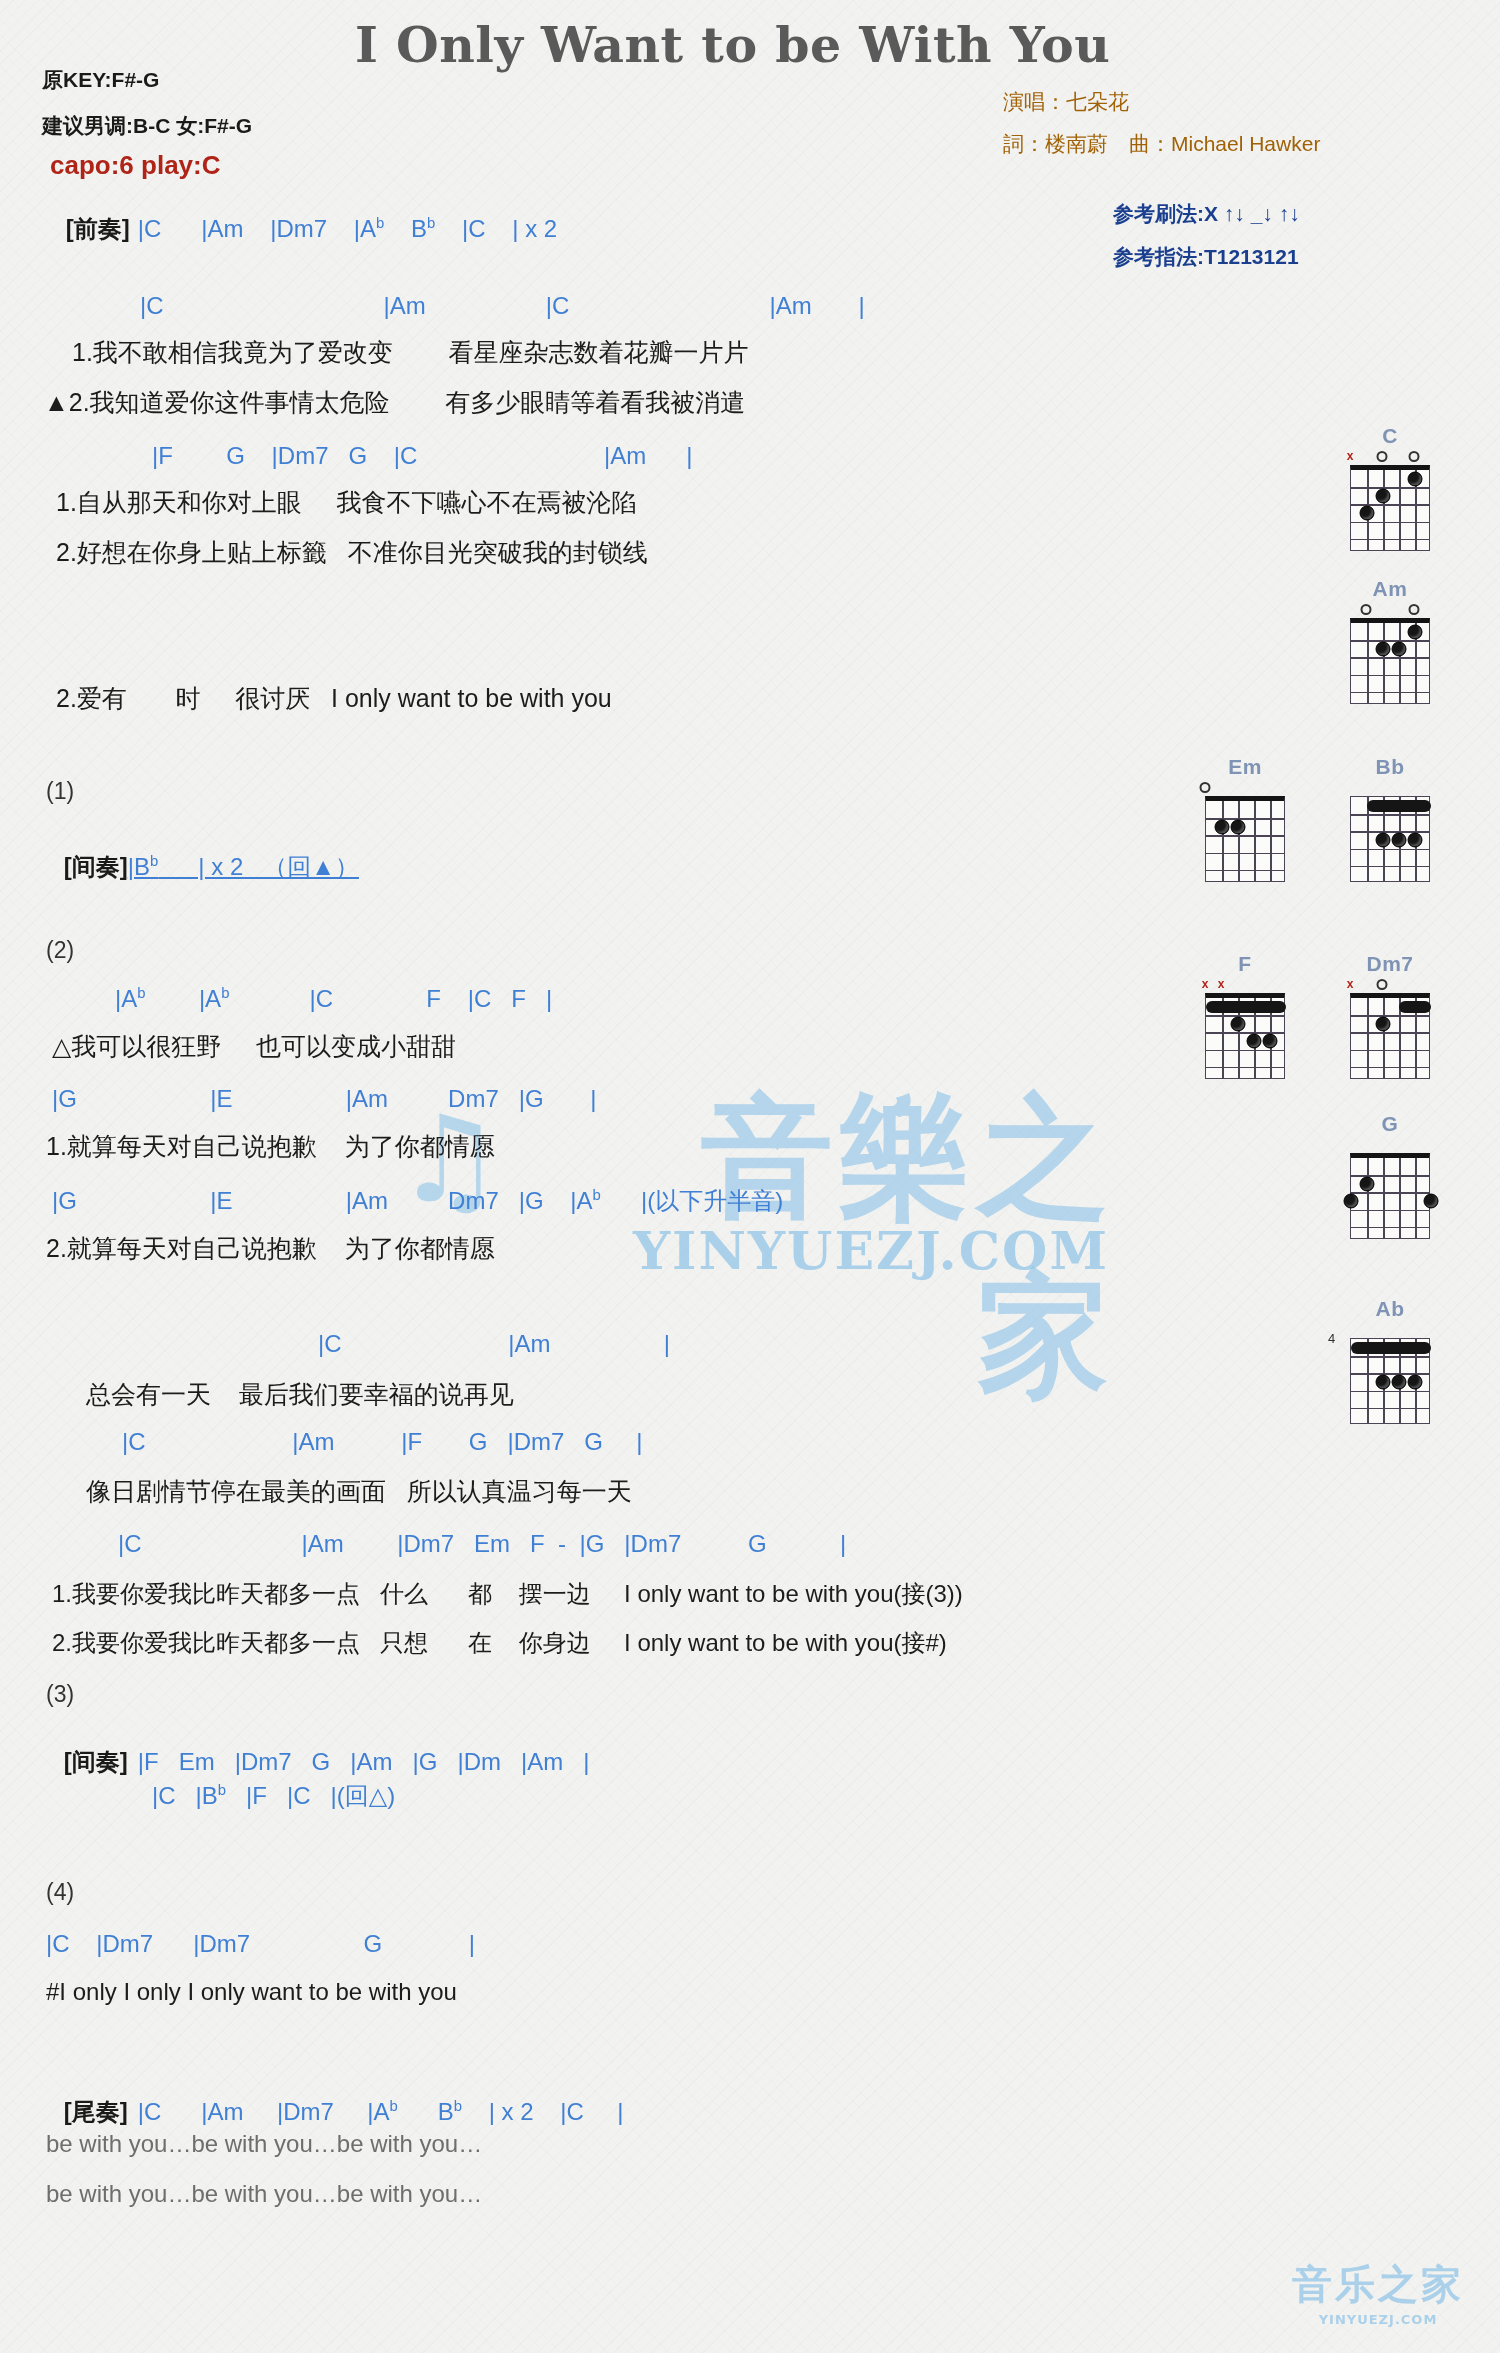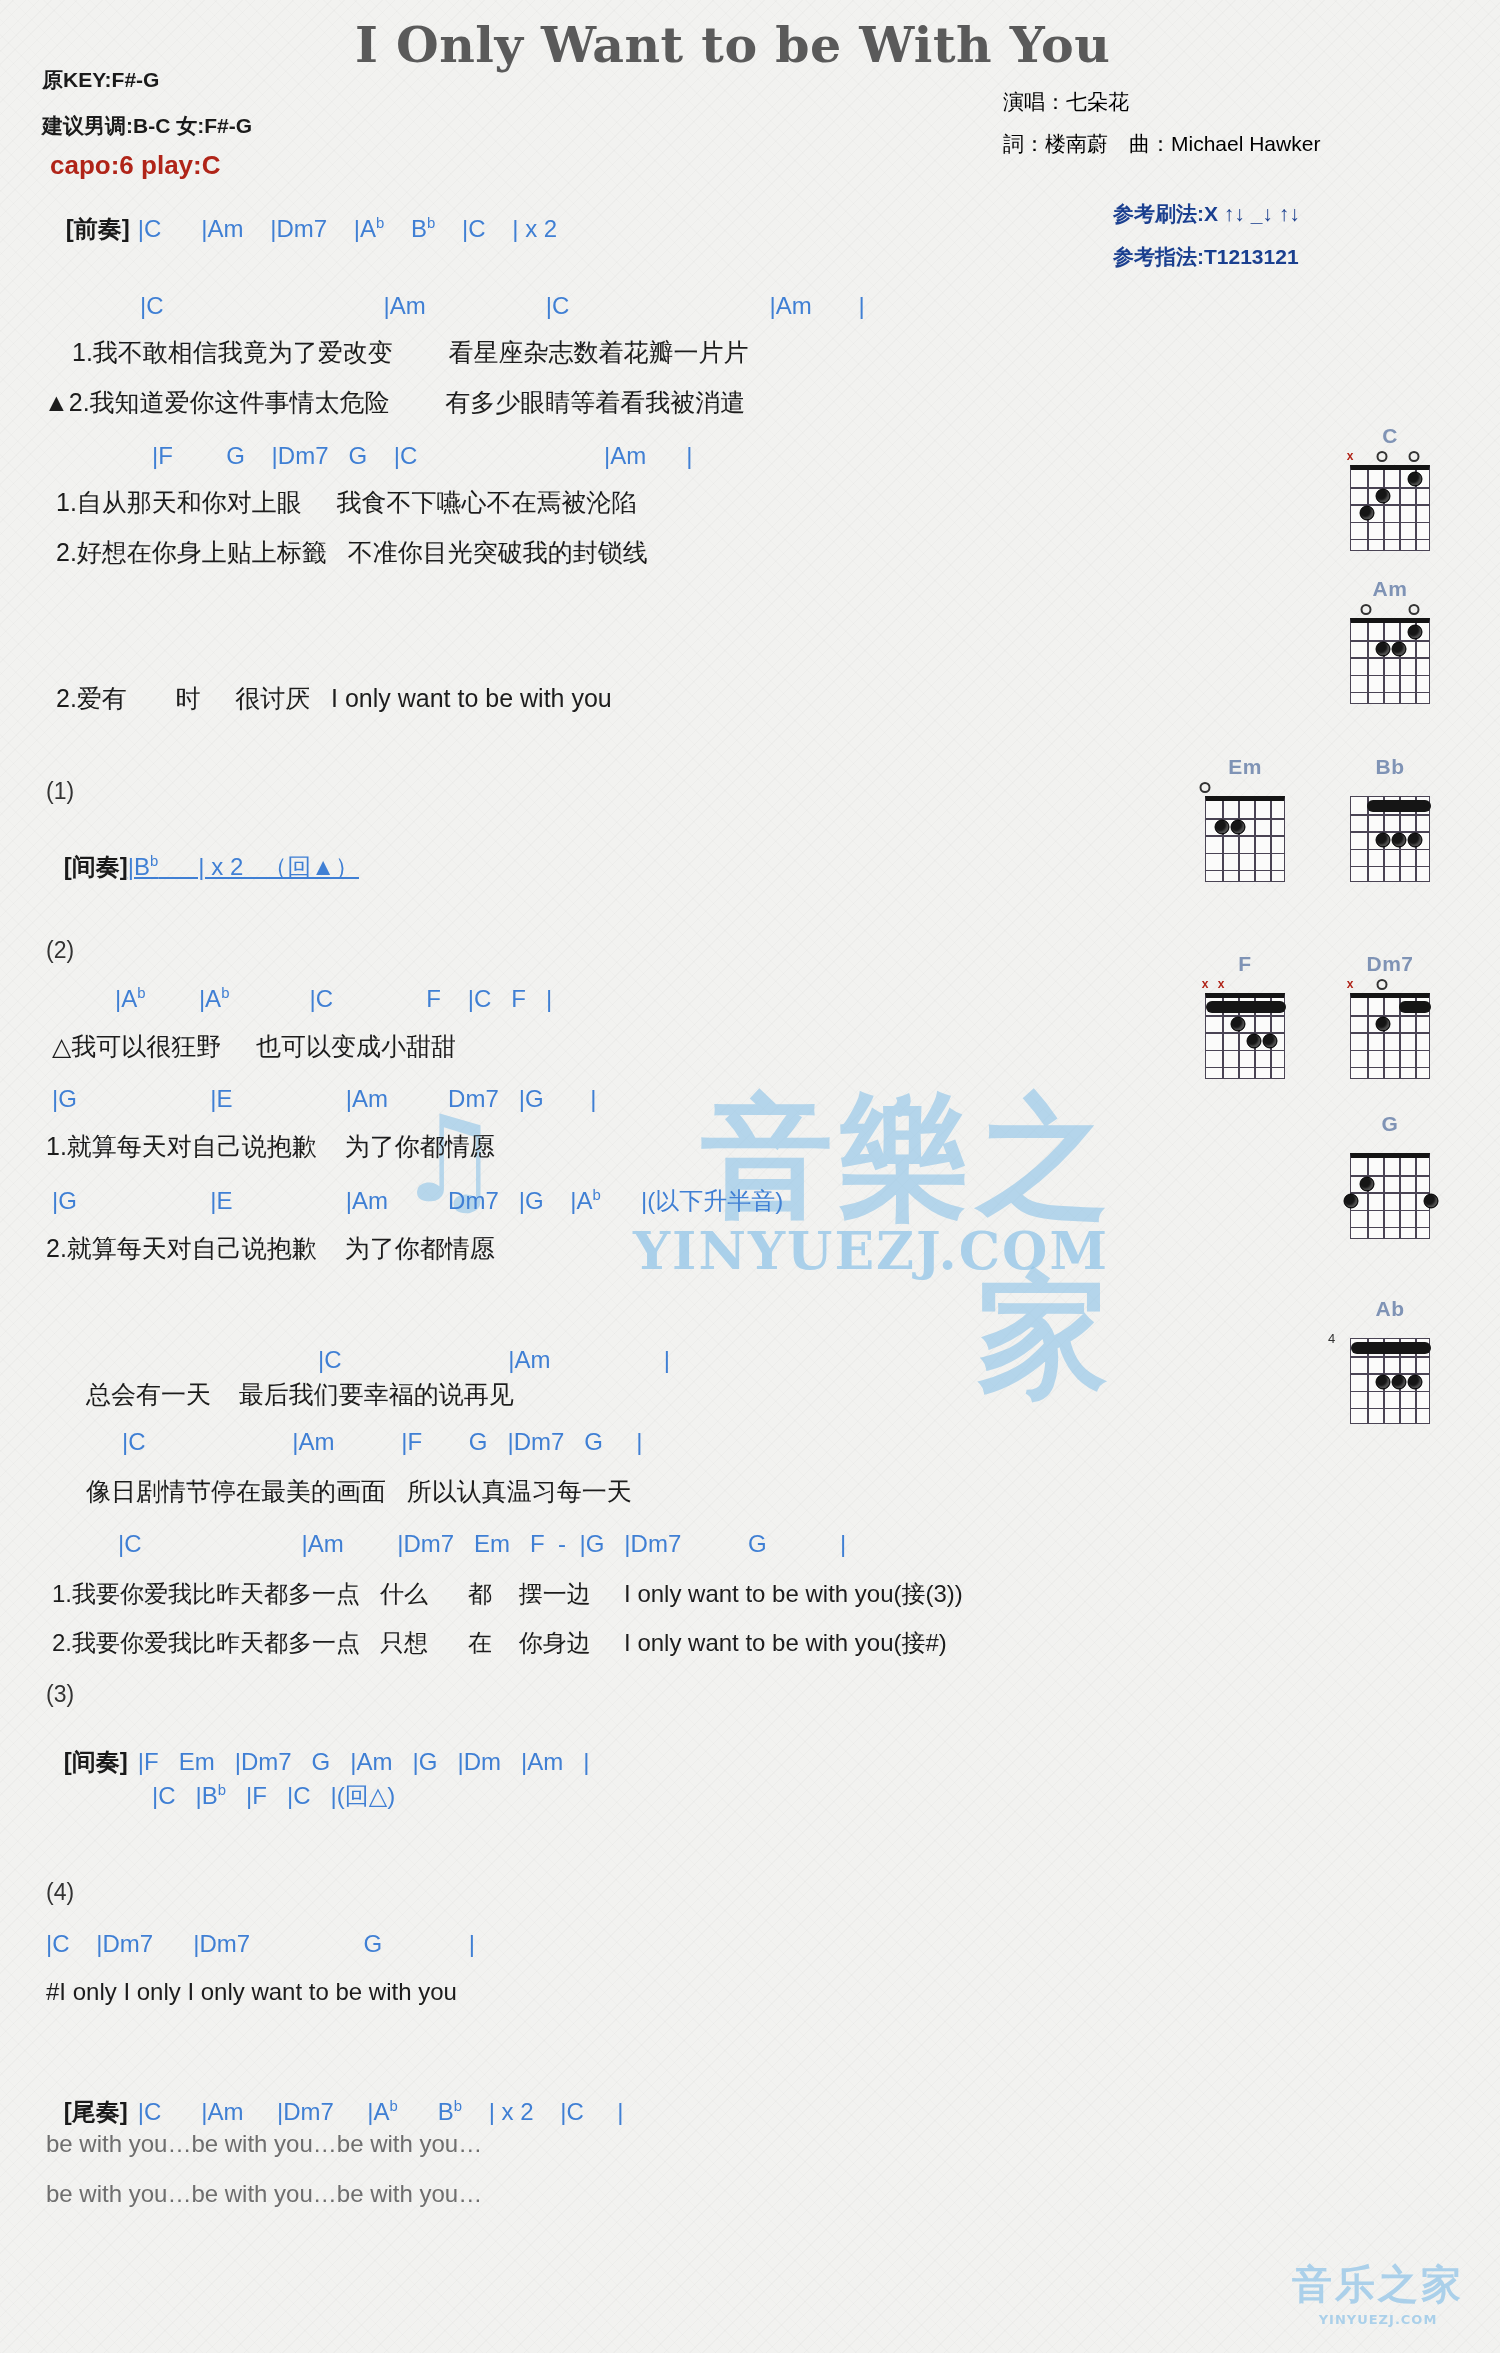--- a/index.html
+++ b/index.html
@@ -20,21 +20,21 @@
   }
   .sheet{position:absolute;inset:0;z-index:2;}
   .abs{position:absolute;white-space:pre;}
 
   .title{
     font-size:49px;color:#5a5a5a;letter-spacing:.5px;
     font-family:"DejaVu Serif","Liberation Serif",serif;font-weight:700;
   }
   .keyinfo{font-size:21px;color:#1a1a1a;font-weight:600;}
   .capo{font-size:26px;color:#b02418;font-weight:700;}
-  .credit{font-size:21px;color:#000000;}
+  .credit{font-size:21px;color:#a16207;}
   .strum{font-size:21px;color:#1a3f8f;font-weight:700;}
   .chordline{font-size:24px;color:#3f7fd4;font-weight:500;}
   .sect{font-size:24px;color:#1a1a1a;font-weight:700;}
   .lyric{font-size:25px;color:#1c1c1c;}
   .lyric-en{font-size:24px;color:#1c1c1c;}
   .marker{font-size:23px;color:#333;}
   .grey{color:#6e6e6e;}
   sup.flat{font-size:.62em;vertical-align:super;line-height:0;}
 
   
@@ -147,21 +147,21 @@
 
   <div class="abs chordline" style="left:115px;top:985px;">|A<sup class="flat">b</sup>        |A<sup class="flat">b</sup>            |C              F    |C   F   |</div>
   <div class="abs lyric" style="left:52px;top:1030px;">△我可以很狂野     也可以变成小甜甜</div>
 
   <div class="abs chordline" style="left:52px;top:1085px;">|G                    |E                 |Am         Dm7   |G       |</div>
   <div class="abs lyric" style="left:46px;top:1130px;">1.就算每天对自己说抱歉    为了你都情愿</div>
 
   <div class="abs chordline" style="left:52px;top:1185px;">|G                    |E                 |Am         Dm7   |G    |A<sup class="flat">b</sup>      |(以下升半音)</div>
   <div class="abs lyric" style="left:46px;top:1232px;">2.就算每天对自己说抱歉    为了你都情愿</div>
 
-  <div class="abs chordline" style="left:318px;top:1330px;margin-top:16px;">|C                         |Am                 |</div>
+  <div class="abs chordline" style="left:318px;top:1330px;">|C                         |Am                 |</div>
   <div class="abs lyric" style="left:86px;top:1378px;">总会有一天    最后我们要幸福的说再见</div>
 
   <div class="abs chordline" style="left:122px;top:1428px;">|C                      |Am          |F       G   |Dm7   G     |</div>
   <div class="abs lyric" style="left:86px;top:1475px;">像日剧情节停在最美的画面   所以认真温习每一天</div>
 
   <div class="abs chordline" style="left:118px;top:1530px;">|C                        |Am        |Dm7   Em   F  -  |G   |Dm7          G           |</div>
   <div class="abs lyric-en" style="left:52px;top:1578px;">1.我要你爱我比昨天都多一点   什么      都    摆一边     I only want to be with you(接(3))</div>
   <div class="abs lyric-en" style="left:52px;top:1627px;">2.我要你爱我比昨天都多一点   只想      在    你身边     I only want to be with you(接#)</div>
 
   <div class="abs marker" style="left:46px;top:1681px;">(3)</div>

